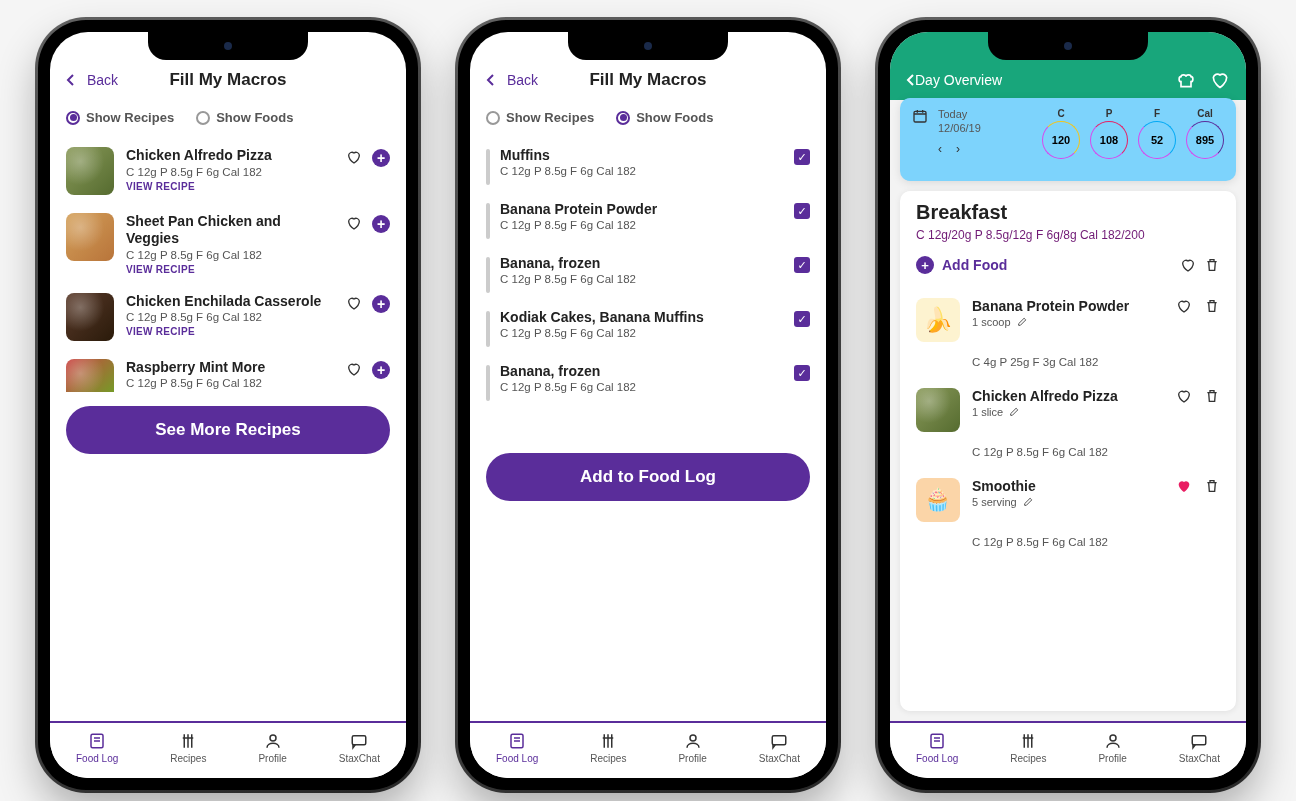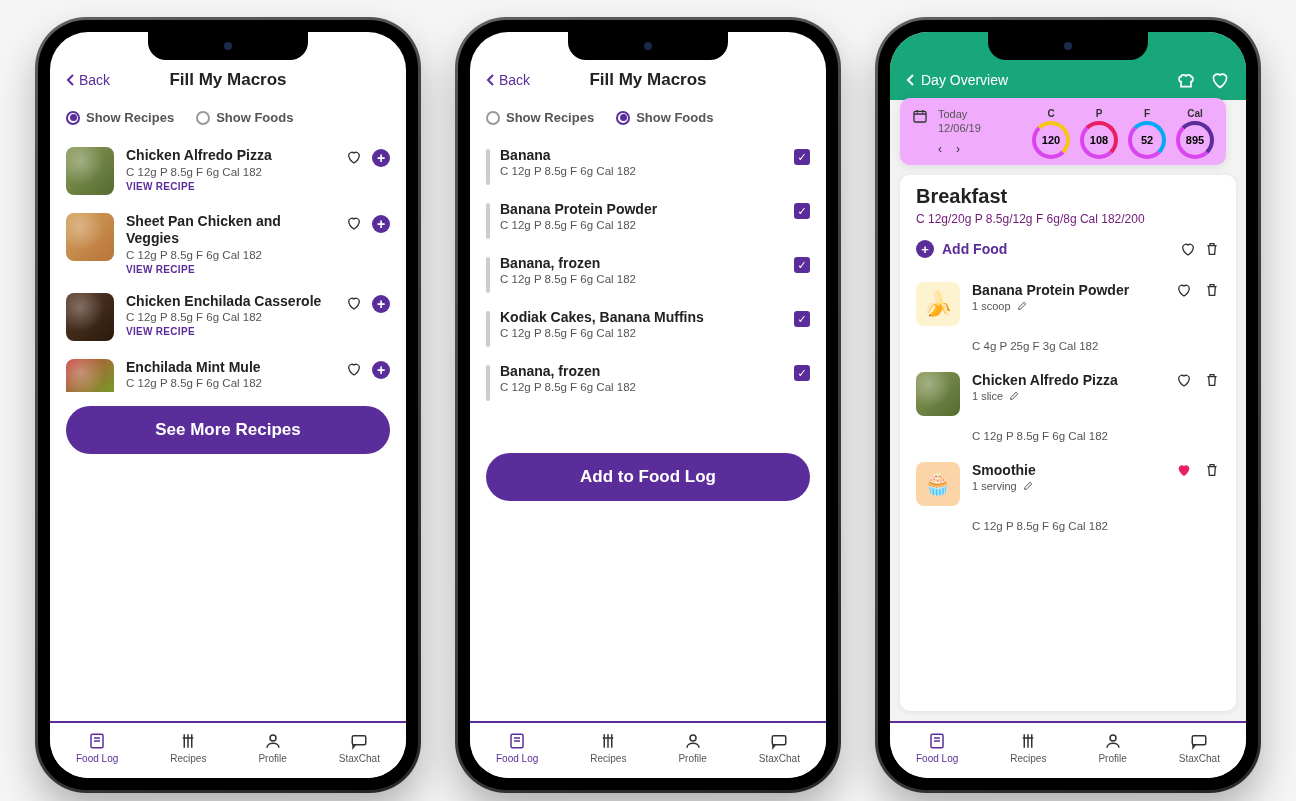--- a/index.html
+++ b/index.html
@@ -60,34 +60,34 @@
     position: relative;
   }
   .back-btn {
     position: absolute;
     left: 16px;
     color: #5a2d9a;
     font-size: 14px;
     font-weight: 500;
     display: flex;
     align-items: center;
-    gap: 4px;
+    gap: 12px;
     cursor: pointer;
   }
   .header-title { font-size: 17px; font-weight: 700; color: #222; }
   
   .header-green {
     background: #18a67b;
     padding: 38px 16px 10px 16px;
     display: flex;
     align-items: center;
     justify-content: space-between;
     color: #fff;
   }
-  .header-green .title-row { display:flex; align-items:center; gap:6px; font-size:14px; font-weight:500; }
+  .header-green .title-row { display:flex; align-items:center; font-size:14px; font-weight:500; }
   .header-green .icons-row { display:flex; gap:14px; }
   
   
   .radio-row {
     display: flex;
     gap: 22px;
     padding: 14px 16px;
     font-size: 13px;
     color: #555;
     font-weight: 600;
@@ -144,33 +144,33 @@
     justify-content: space-around;
     padding: 8px 0 14px 0;
     background:#fff;
   }
   .nav-item { display:flex; flex-direction:column; align-items:center; gap:2px; font-size:10px; color:#555; cursor:pointer; }
   .nav-item.active { color:#5a2d9a; }
   .nav-icon { font-size:18px; height:20px; display:flex; align-items:center; }
   
   
   .summary-card {
-    margin: -2px 20px 10px 10px;
-    background:#f0abfc;
+    margin: -2px 10px 10px 10px;
+    background:#7dd3fc;
     border-radius:10px;
     box-shadow:0 2px 10px rgba(0,0,0,0.1);
-    padding:10px 12px 6px 12px;
+    padding:10px 12px 22px 12px;
   }
   .summary-top { display:flex; gap:10px; align-items:flex-start; }
   .date-col { display:flex; flex-direction:column; font-size:11px; color:#555; gap:2px; }
   .date-nav { display:flex; gap:14px; margin-top:6px; font-size:12px; color:#333; }
   .rings { display:flex; gap:10px; margin-left:auto; }
   .ring-col { display:flex; flex-direction:column; align-items:center; gap:2px; }
   .ring-label { font-size:10px; font-weight:600; color:#333; }
-  .ring { width:38px; height:38px; border-radius:50%; border:4px solid #d946ef; display:flex; align-items:center; justify-content:center; font-size:11px; font-weight:700; position:relative; }
+  .ring { width:38px; height:38px; border-radius:50%; border:1px solid #d946ef; display:flex; align-items:center; justify-content:center; font-size:11px; font-weight:700; position:relative; }
   .ring.c { border-top-color:#f5c518; border-right-color:#f5c518; }
   .ring.p { border-top-color:#e91e63; border-right-color:#e91e63; }
   .ring.f { border-top-color:#03a9f4; border-right-color:#03a9f4; }
   .ring.cal { border-top-color:#5a2d9a; border-right-color:#5a2d9a; }
   
   .meal-block { padding: 10px 16px; }
   .meal-title { font-size: 20px; font-weight:700; color:#222; }
   .meal-macros { font-size: 12px; color:#701a75; margin-top:4px; }
   .add-food-row { display:flex; align-items:center; gap:8px; padding:14px 0; color:#5a2d9a; font-weight:600; font-size:14px; }
   .add-food-row .spacer { flex:1; }
@@ -266,21 +266,21 @@
               <svg width="16" height="16" viewBox="0 0 24 24">
                 <path d="M12 21s-8-5-8-12a5 5 0 0 1 8-3 5 5 0 0 1 8 3c0 7-8 12-8 12z" fill="none" stroke="#333" stroke-width="2"></path>
               </svg>
             </span>
           <span class="plus-circle">+</span>
         </div>
       </div>
       <div class="recipe-item">
         <div class="recipe-thumb pink"></div>
         <div class="recipe-info">
-          <div class="recipe-name">Enchilada Mint Mule</div>
+          <div class="recipe-name">Raspberry Mint More</div>
           <div class="recipe-macros">C 12g   P 8.5g   F 6g    Cal 182</div>
 
         </div>
         <div class="recipe-actions">
           <span>
               <svg width="16" height="16" viewBox="0 0 24 24">
                 <path d="M12 21s-8-5-8-12a5 5 0 0 1 8-3 5 5 0 0 1 8 3c0 7-8 12-8 12z" fill="none" stroke="#333" stroke-width="2"></path>
               </svg>
             </span>
           <span class="plus-circle">+</span>
@@ -358,21 +358,21 @@
         <span class="radio-circle checked"></span>
         <span>Show Foods</span>
       </div>
     </div>
 
     <div class="content">
 
       <div class="food-item">
         <div class="food-drag"></div>
         <div class="food-info">
-          <div class="food-name">Banana</div>
+          <div class="food-name">Muffins</div>
           <div class="food-macros">C 12g   P 8.5g   F 6g    Cal 182</div>
         </div>
         <div class="food-check">
             <span class="checkbox">✓</span>
           </div>
       </div>
       <div class="food-item">
         <div class="food-drag"></div>
         <div class="food-info">
           <div class="food-name">Banana Protein Powder</div>
@@ -597,21 +597,21 @@
                 </svg>
               </span>
           </div>
         </div>
 
         <div class="log-item">
           <div class="log-thumb smoothie">🧁</div>
           <div class="log-info">
             <div class="log-name">Smoothie</div>
             <div class="log-serving">
-                <span>1 serving</span> 
+                <span>5 serving</span> 
                 <span>
                   <svg width="10" height="10" viewBox="0 0 24 24">
                     <path d="M17 3l4 4L8 20H4v-4L17 3z" fill="none" stroke="#333" stroke-width="2"></path>
                   </svg>
                 </span>
               </div>
             <div class="log-macros">C 12g   P 8.5g   F 6g    Cal 182</div>
           </div>
           <div class="log-actions">
             <span class="heart-filled">

